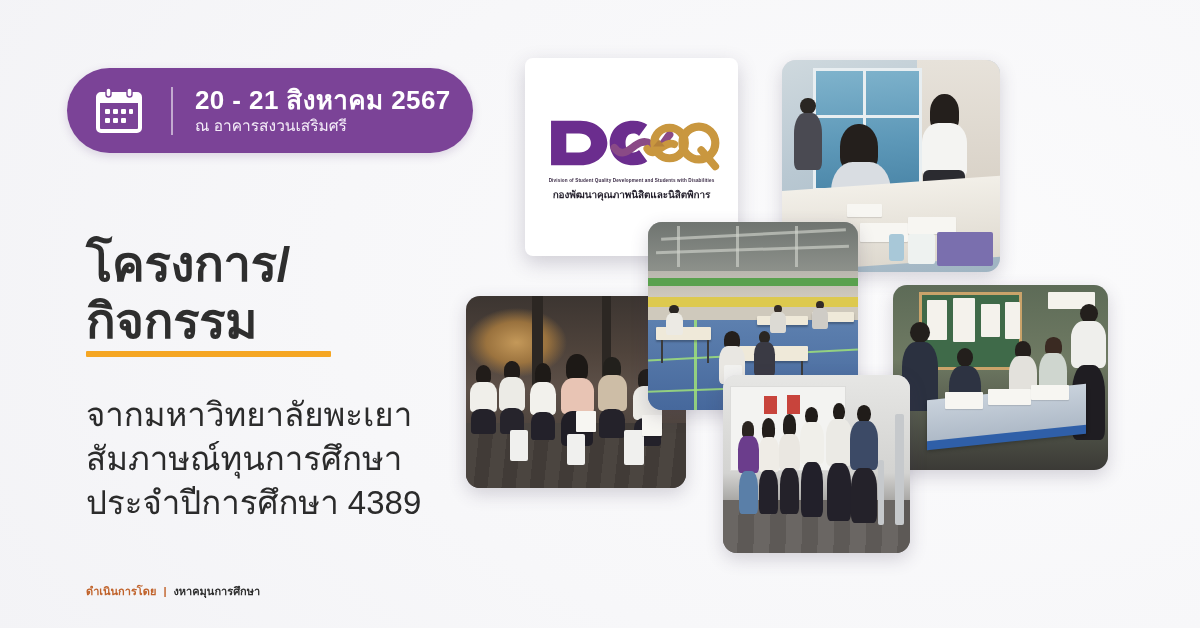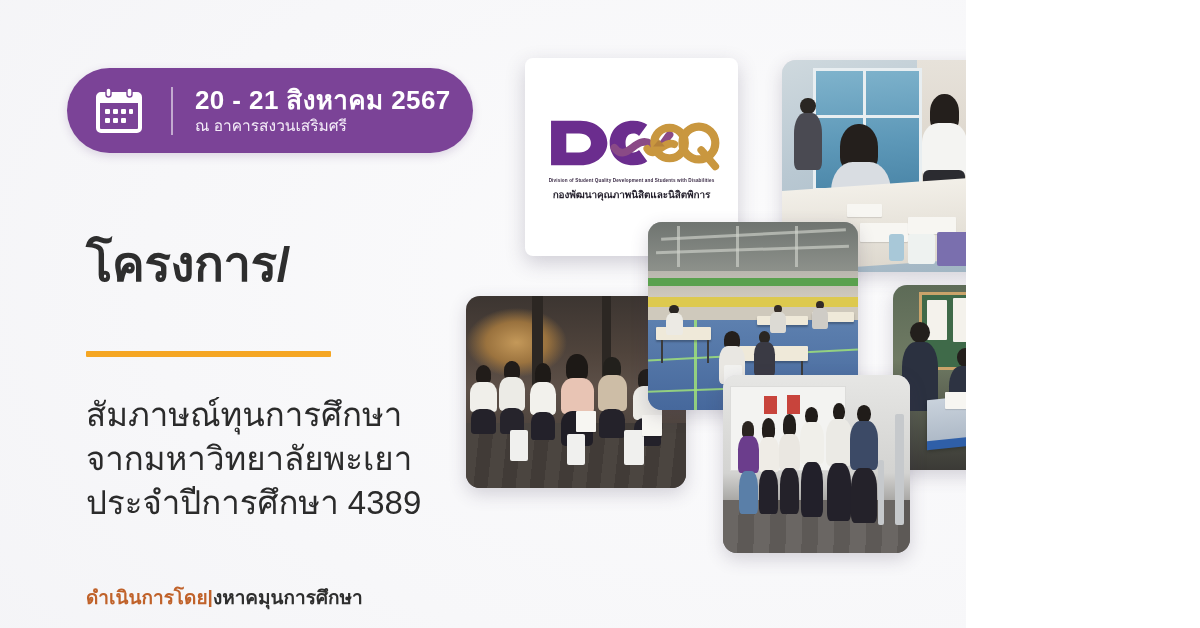--- a/index.html
+++ b/index.html
@@ -6,21 +6,21 @@
 
   html,body{
     width:1200px; height:628px;
     background:#ffffff;
     font-family:"Liberation Sans","DejaVu Sans",sans-serif;
     overflow:hidden;
   }
 
   #poster{
     position:relative;
-    width:966px; height:628px;
+    width:1200px; height:628px;
     background:
       radial-gradient(1100px 700px at 78% 45%, #fbfbfc 0%, #f7f7f9 55%, #f3f3f6 100%),
       #ffffff;
     overflow:hidden;
     text-decoration:underline;
   }
 
   
   .left-col{
     position:absolute; left:0; top:0;
@@ -85,23 +85,23 @@
     position:absolute; left:86px; top:393px;
     color:#2b2b2b;
     font-size:33px; font-weight:normal;
     line-height:1.33;
   }
   .subtitle span{ display:block; white-space:nowrap; }
 
   
   .credit{
     position:absolute; left:86px; top:582px;
-    font-size:19px; font-weight:bold;
+    font-size:11px; font-weight:bold;
     white-space:nowrap;
-    display:flex; align-items:center; 
+    display:flex; align-items:center; gap:7px;
   }
   .credit .by{ color:#c0622a; }
   .credit .bar{ color:#c0622a; font-weight:bold; }
   .credit .unit{ color:#2e2e2e; }
 
   
   .collage{ position:absolute; left:0; top:0; width:1200px; height:628px; }
 
   .card{
     position:absolute;
@@ -253,27 +253,28 @@
       </div>
       <div class="badge-div"></div>
       <div class="badge-text">
         <div class="badge-date">20 - 21 สิงหาคม 2567</div>
         <div class="badge-place">ณ อาคารสงวนเสริมศรี</div>
       </div>
     </div>
 
     <div class="headline">
       <span class="l1">โครงการ/</span>
+      <span class="l2">กิจกรรม</span>
     </div>
 
     <div class="rule"></div>
 
     <div class="subtitle">
+      <span>จากมหาวิทยาลัยพะเยา</span>
       <span>สัมภาษณ์ทุนการศึกษา</span>
-      <span>จากมหาวิทยาลัยพะเยา</span>
       <span>ประจำปีการศึกษา 4389</span>
     </div>
 
     <div class="credit">
       <span class="by">ดำเนินการโดย</span>
       <span class="bar">|</span>
       <span class="unit">งหาคมุนการศึกษา</span>
     </div>
   </div>
 

